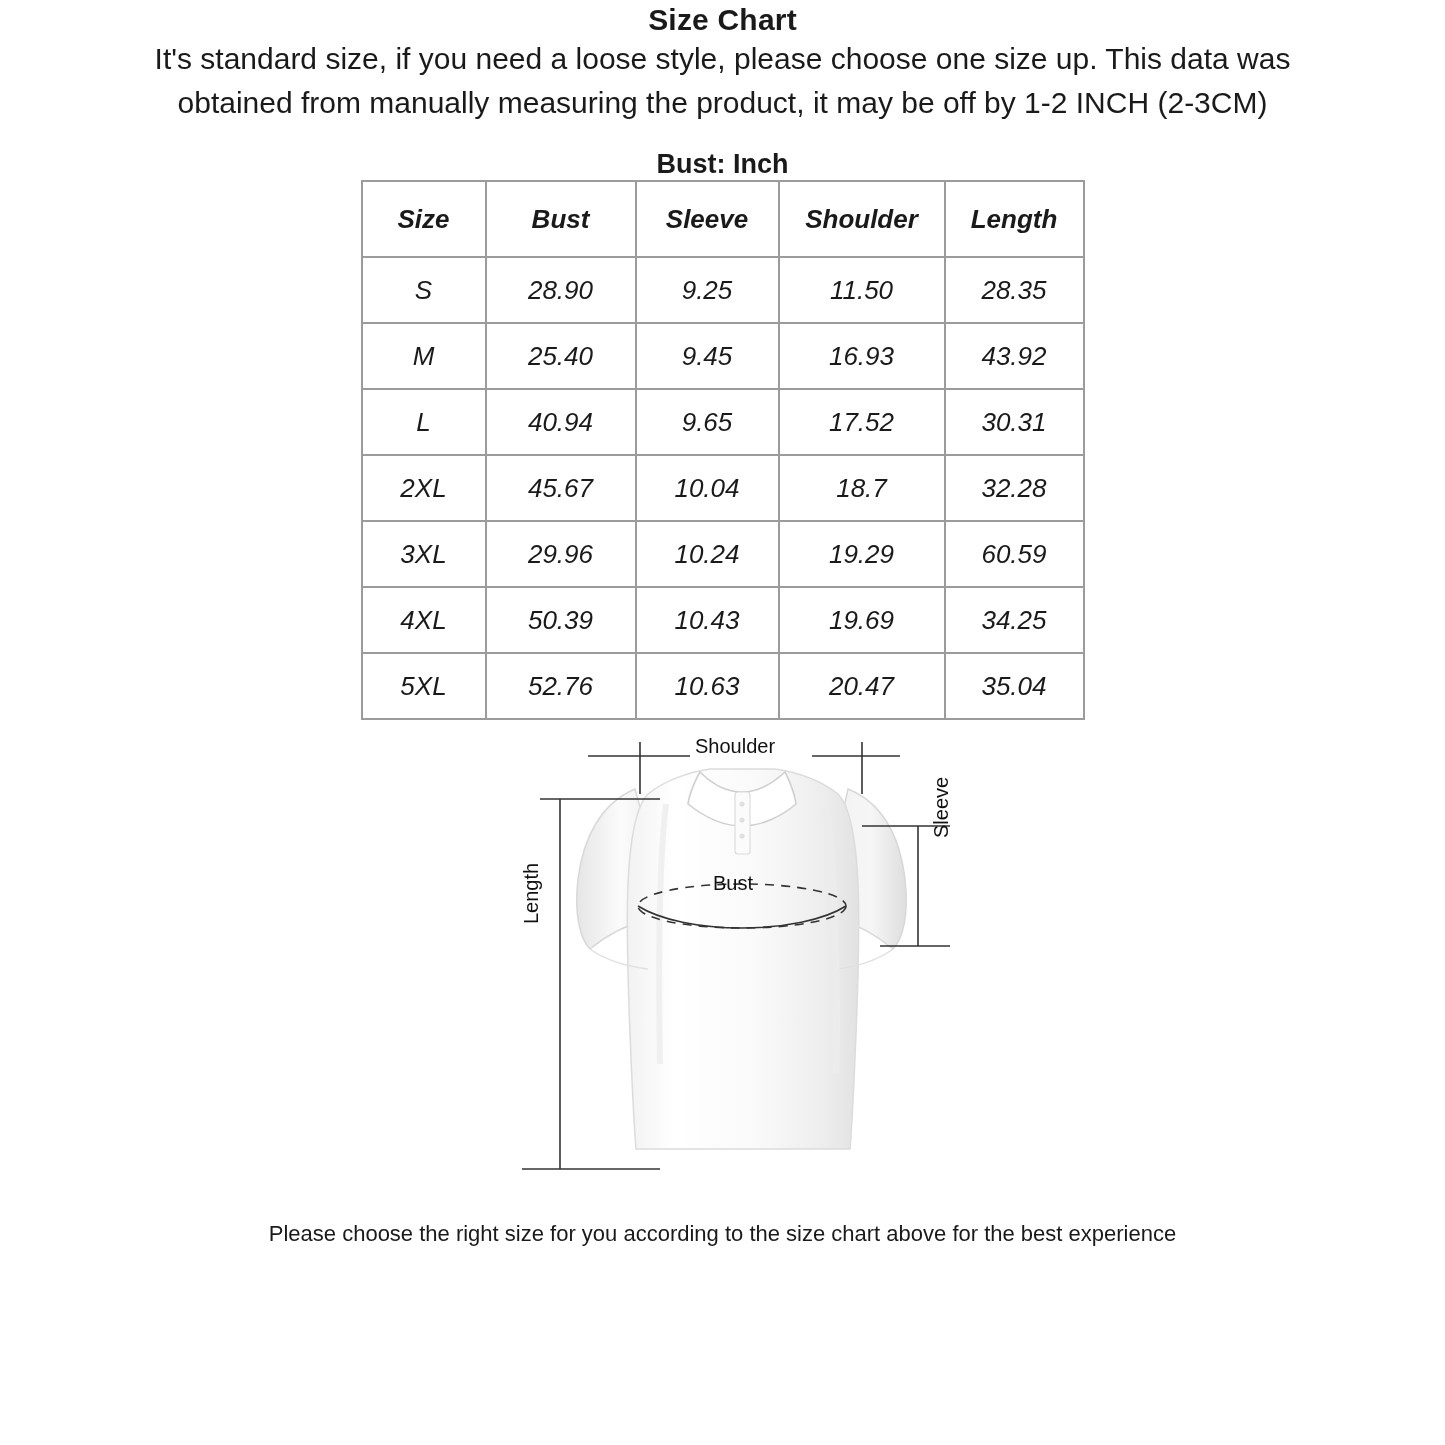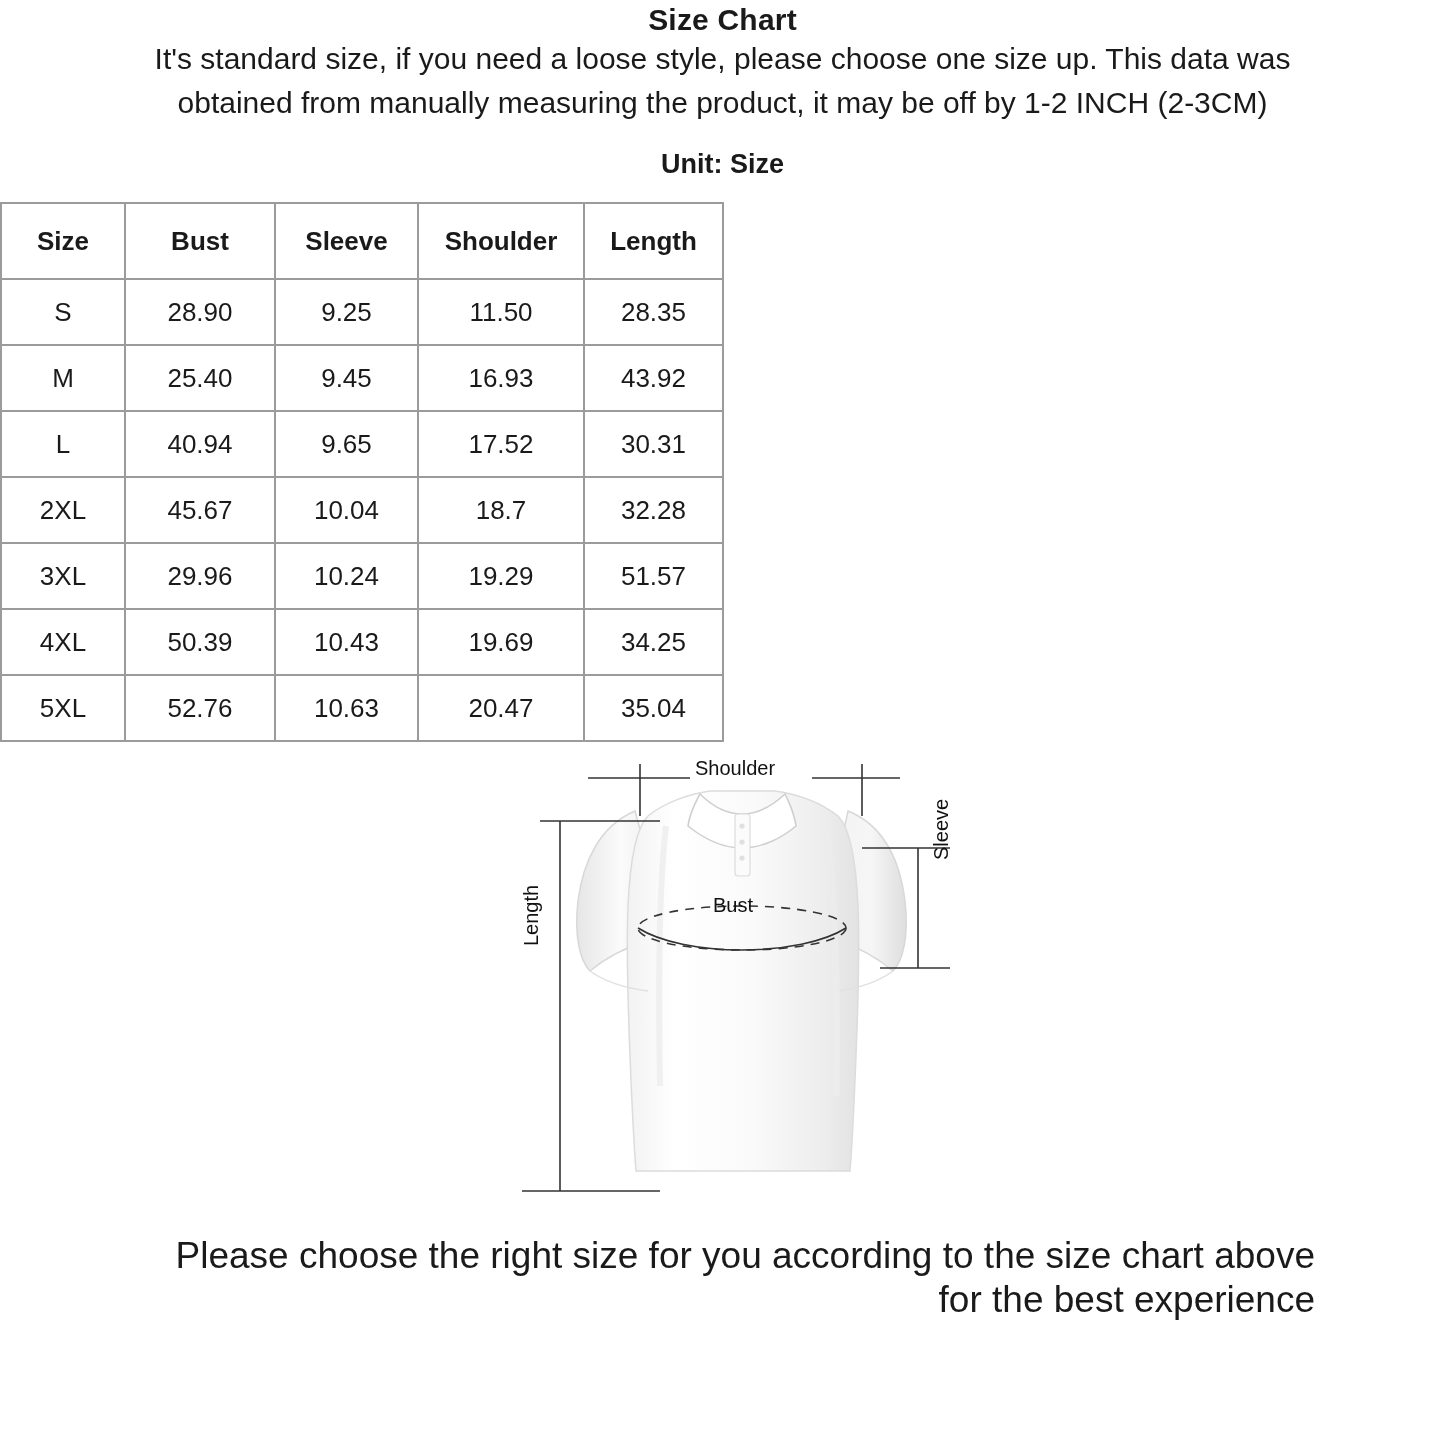--- a/index.html
+++ b/index.html
@@ -36,21 +36,22 @@
     font-weight: 400;
   }
   .unit {
     text-align: center;
     font-size: 27px;
     font-weight: bold;
     margin-top: 24px;
   }
   .table-wrap {
     display: flex;
-    margin-top: 22px;
+    justify-content: center;
+    font-style: italic;
   }
   table.size-table {
     border-collapse: collapse;
     width: 718px;
     table-layout: fixed;
   }
   table.size-table th,
   table.size-table td {
     border: 2px solid #9b9b9b;
     text-align: center;
@@ -96,37 +97,37 @@
     transform: rotate(-90deg);
     transform-origin: left top;
   }
   .lbl-sleeve {
     left: 930px;
     top: 104px;
     transform: rotate(-90deg);
     transform-origin: left top;
   }
   .footer {
-    text-align: right;
-    font-size: 37px;
+    text-align: center;
+    font-size: 22px;
     line-height: 44px;
     margin-top: 8px;
     padding: 0 130px;
   }
 </style>
 </head>
 <body>
 
 <div class="page">
 
   <div class="title">Size Chart</div>
 
   <div class="intro">It's standard size, if you need a loose style, please choose one size up. This data was obtained from manually measuring the product, it may be off by 1-2 INCH (2-3CM)</div>
 
-  <div class="unit">Unit: Size</div>
+  <div class="unit">Bust: Inch</div>
 
   <div class="table-wrap">
     <table class="size-table">
       <colgroup>
         <col class="c0">
           <col class="c1">
           <col class="c2">
           <col class="c3">
           <col class="c4">
       </colgroup>
@@ -166,21 +167,21 @@
           <td>45.67</td>
           <td>10.04</td>
           <td>18.7</td>
           <td>32.28</td>
         </tr>
         <tr>
           <td>3XL</td>
           <td>29.96</td>
           <td>10.24</td>
           <td>19.29</td>
-          <td>51.57</td>
+          <td>60.59</td>
         </tr>
         <tr>
           <td>4XL</td>
           <td>50.39</td>
           <td>10.43</td>
           <td>19.69</td>
           <td>34.25</td>
         </tr>
         <tr>
           <td>5XL</td>

